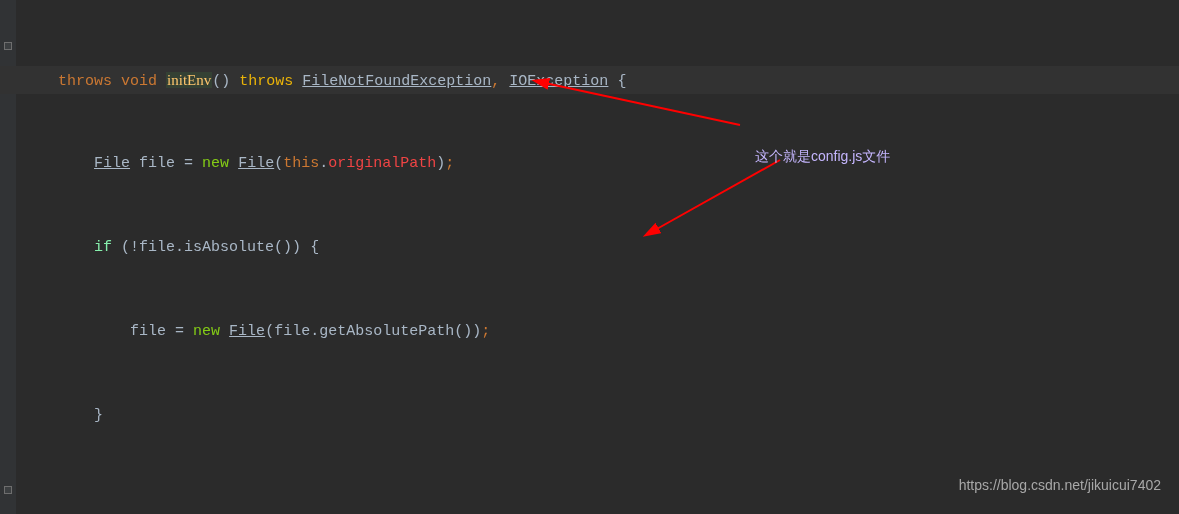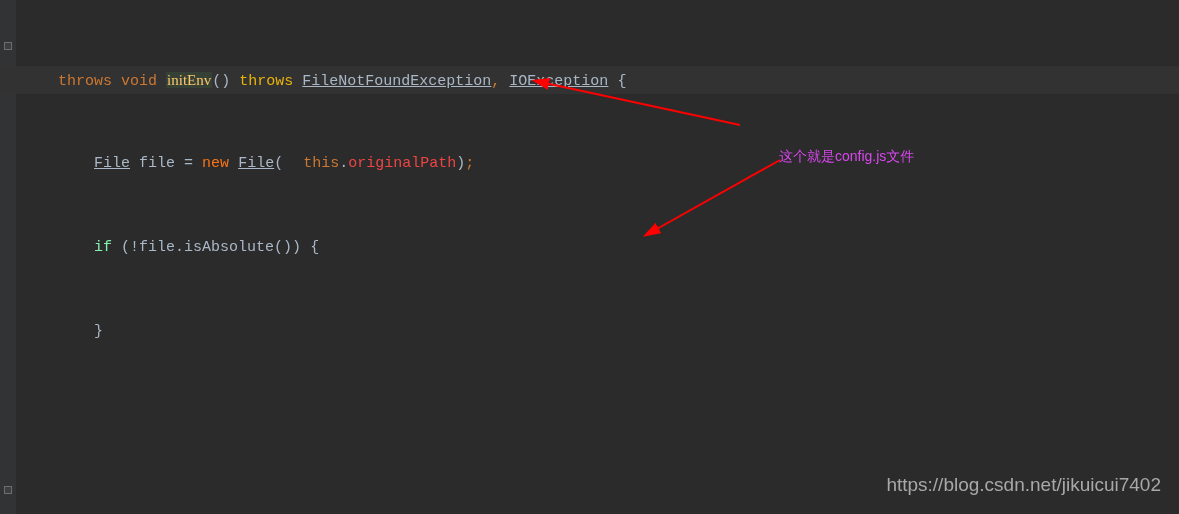--- a/index.html
+++ b/index.html
@@ -49,64 +49,64 @@
     }
     .line.highlight {
       background-color: #323232;
       margin-left: -58px;
       padding-left: 58px;
       width: calc(100% + 58px);
     }
     .kw-private { color: #cc7832; }
     .kw-void { color: #cc7832; }
     .kw-throws { color: #eab308; }
-    .kw-new { color: #f97316; margin-top: 12px; }
-    .kw-this { color: #cc7832; margin-left: 20px; }
+    .kw-new { color: #84cc16; margin-top: 12px; }
+    .kw-this { color: #cc7832; }
     .kw-if { color: #86efac; }
     .method-name { color: #ffc66d; font-family: Liberation Serif, serif; }
     .method-bg { background-color: #344134; padding: 0 1px; }
     .type { color: #a9b7c6; text-decoration: underline; }
     .ident { color: #a9b7c6; }
     .field { color: #ef4444; }
     .paren { color: #a9b7c6; }
     .semi { color: #cc7832; }
     .op { color: #a9b7c6; }
     .annotation-label {
       position: absolute;
-      color: #d946ef;
+      color: #c4b5fd;
       font-family: 'SimSun', 'Microsoft YaHei', sans-serif;
       font-size: 14px;
-      margin-left: 24px;
     }
     .watermark {
       position: absolute;
       bottom: 15px;
       right: 18px;
       color: #a8a8a8;
       font-family: Arial, sans-serif;
-      font-size: 19px;
+      font-size: 14px;
     }
     svg.arrow {
       position: absolute;
       pointer-events: none;
     }
   </style>
 </head>
 <body>
 
 <div class="gutter">
   <div class="gutter-icon top"></div>
   <div class="gutter-icon bottom"></div>
 </div>
 
 <div class="editor-area">
   <div class="code-content">
     <div class="line highlight"><span class="kw-private">throws</span> <span class="kw-void">void</span> <span class="method-name method-bg">initEnv</span><span class="paren">()</span> <span class="kw-throws">throws</span> <span class="type">FileNotFoundException</span><span class="semi">,</span> <span class="type">IOException</span> <span class="paren">{</span></div>
     <div class="line">    <span class="type">File</span> <span class="ident">file</span> <span class="op">=</span> <span class="kw-new">new</span> <span class="type">File</span><span class="paren">(</span><span class="kw-this">this</span><span class="op">.</span><span class="field">originalPath</span><span class="paren">)</span><span class="semi">;</span></div>
     <div class="line">    <span class="kw-if">if</span> <span class="paren">(!</span><span class="ident">file</span><span class="op">.</span><span class="ident">isAbsolute</span><span class="paren">())</span> <span class="paren">{</span></div>
+    <div class="line">        <span class="ident">file</span> <span class="op">=</span> <span class="kw-new">new</span> <span class="type">File</span><span class="paren">(</span><span class="ident">file</span><span class="op">.</span><span class="ident">getAbsolutePath</span><span class="paren">())</span><span class="semi">;</span></div>
     <div class="line">    <span class="paren">}</span></div>
     <div class="line"></div>
     
     
     
     
     
     
     
     

